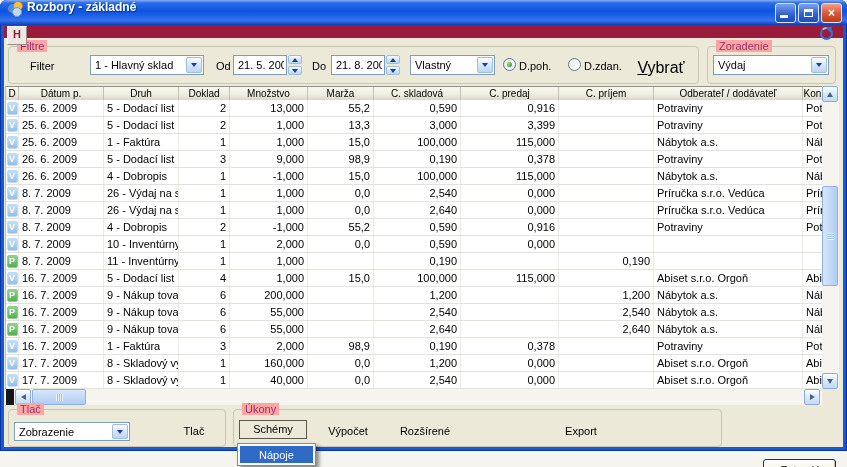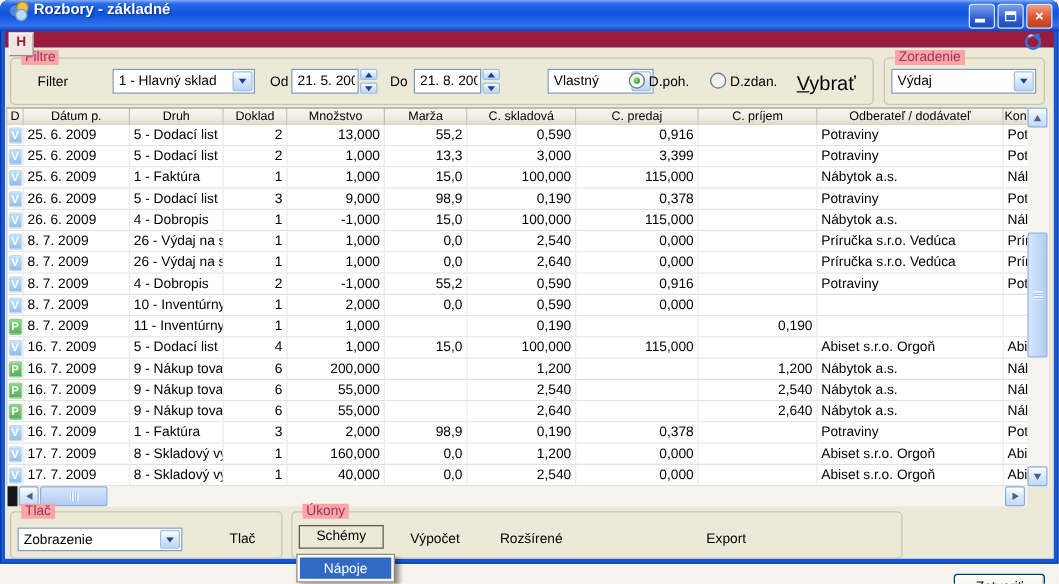--- a/index.html
+++ b/index.html
@@ -140,21 +140,21 @@
       <span class="cval">21. 8. 2009</span>
     </div>
     <div class="spin" style="left:386px;top:55px;">
       <span class="sb">
           <span class="tri-up-s"></span>
         </span>
       <span class="sb">
           <span class="tri-dn"></span>
         </span>
     </div>
-    <div class="combo" style="left:410px;top:55px;width:85px;margin-left:28px;">
+    <div class="combo" style="left:410px;top:55px;width:85px;">
       <span class="cval">Vlastný</span>
       <span class="cbtn">
           <span class="tri-dn"></span>
         </span>
     </div>
     <span class="radio sel" style="left:503px;top:58px;"></span>
     <span class="lbl" style="left:519px;top:60px;">D.poh.</span>
     <span class="radio" style="left:568px;top:58px;"></span>
     <span class="lbl" style="left:584px;top:60px;">D.zdan.</span>
     <span class="ubtn" style="left:637px;top:59px;width:48px;">Vybrať</span>
@@ -457,21 +457,21 @@
         </span>
       <span class="hthumb"></span>
       <span class="sqbtn" style="right:2px;top:0;width:16px;height:16px;">
           <span class="t-rt"></span>
         </span>
     </div>
 
     <div class="gbox" style="left:8px;top:409px;width:218px;height:38px;">
       <span class="glabel">Tlač</span>
     </div>
-    <div class="combo" style="left:14px;top:422px;width:132px;height:19px;">
+    <div class="combo" style="left:14px;top:422px;width:116px;height:19px;">
       <span class="cval">Zobrazenie</span>
       <span class="cbtn">
           <span class="tri-dn"></span>
         </span>
     </div>
     <span class="flatbtn" style="left:163px;top:425px;width:62px;">Tlač</span>
 
     <div class="gbox" style="left:233px;top:409px;width:489px;height:38px;">
       <span class="glabel">Úkony</span>
     </div>

